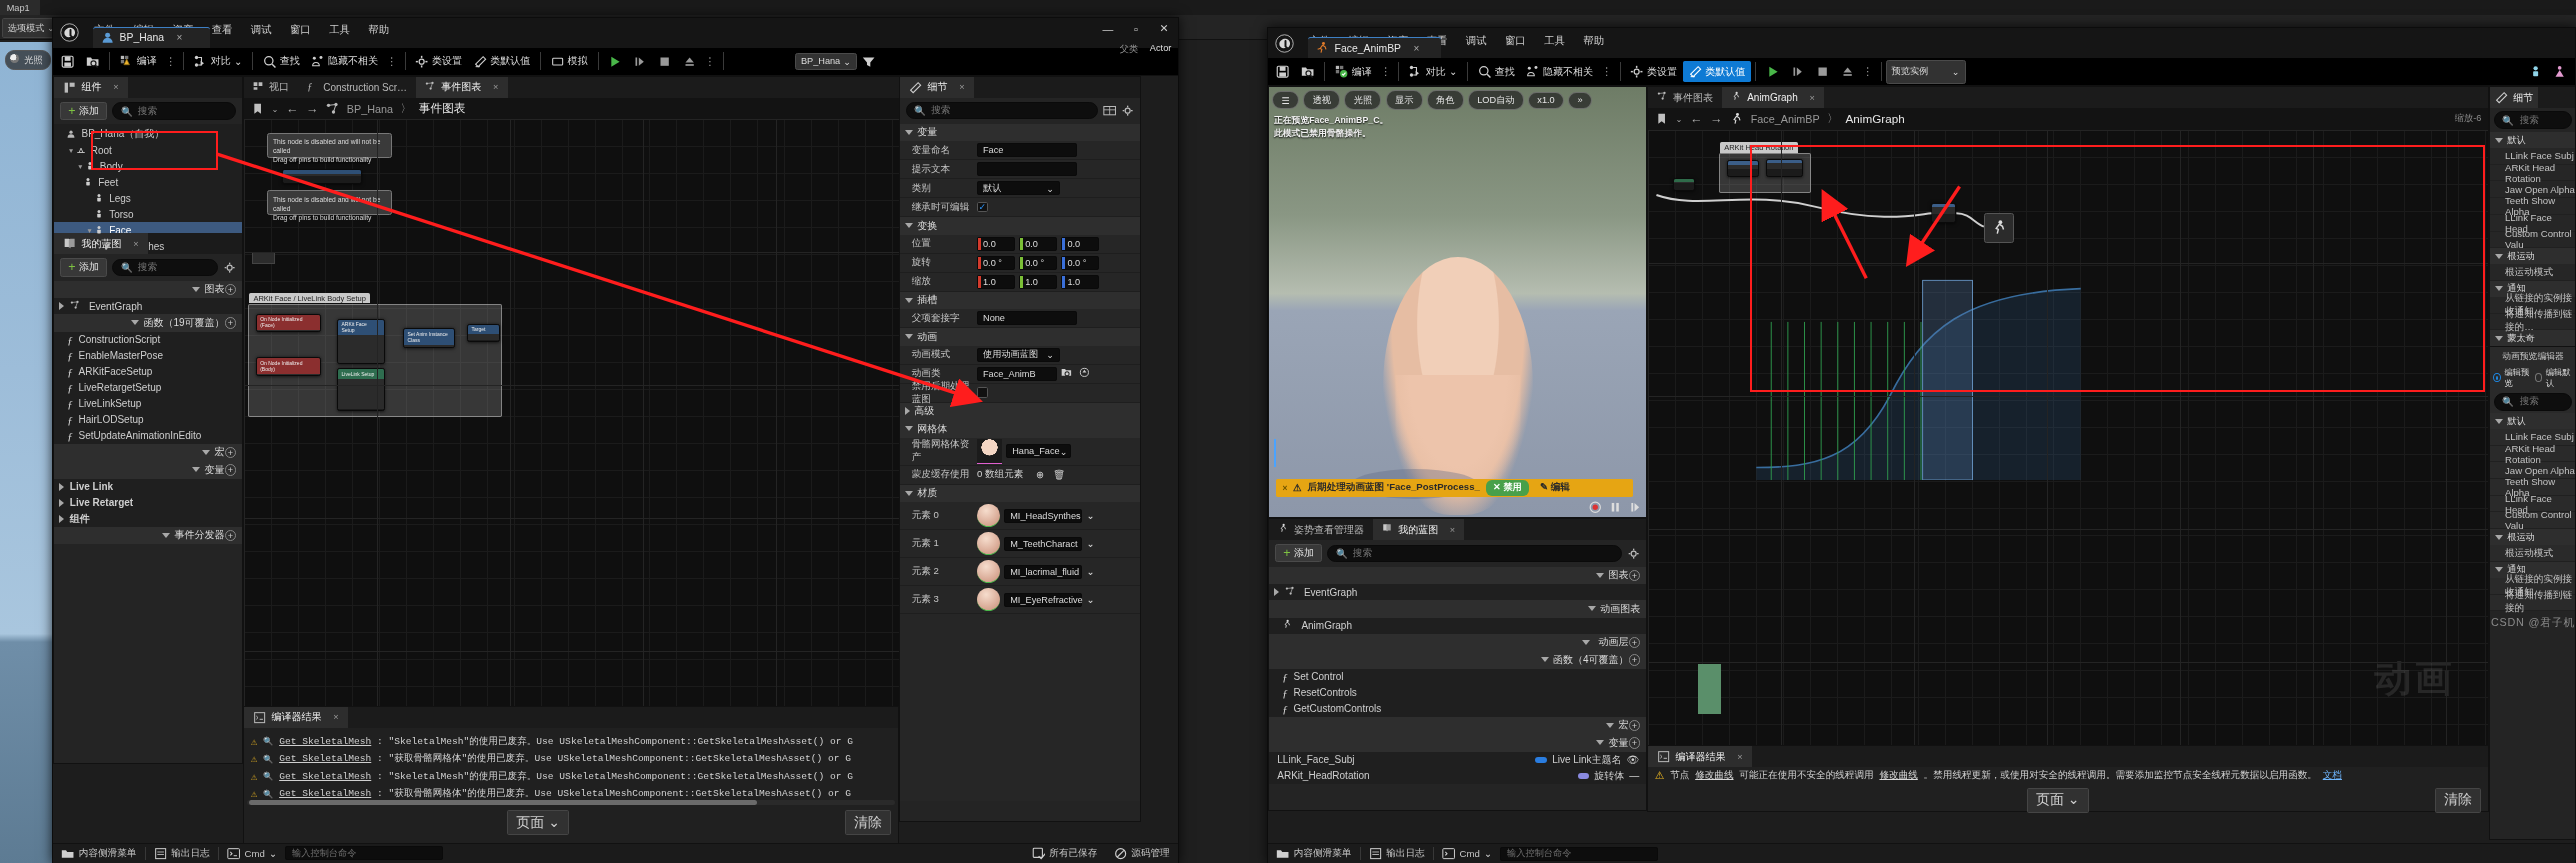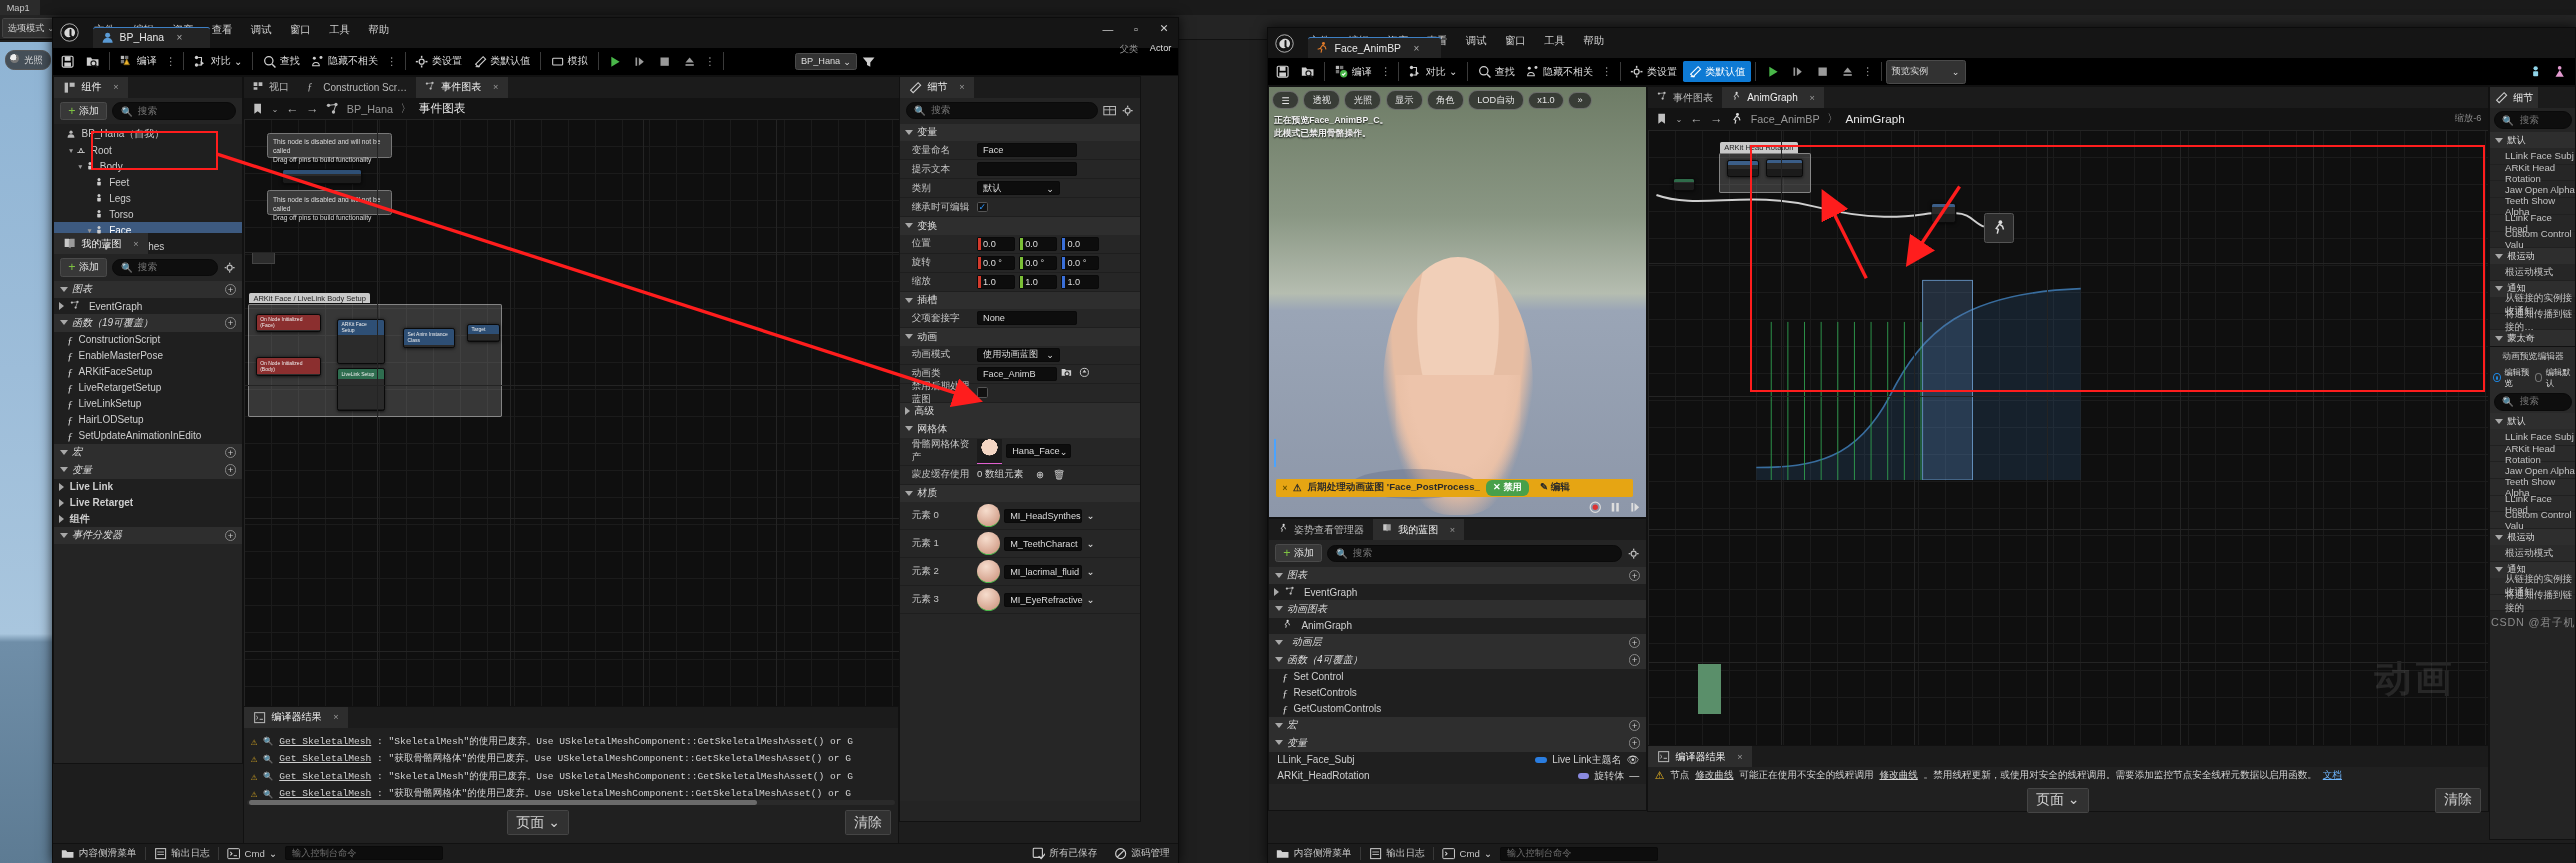--- a/index.html
+++ b/index.html
@@ -58,22 +58,22 @@
 
   .srch { flex:1; display:flex; align-items:center; gap:5px; background:#0e0e0e; border:0.8px solid #0a0a0a;
           border-radius:9.2px; height:17.5px; padding:0 7.5px; color:#777; font-size:9.6px;}
   .btn-add { display:flex; align-items:center; gap:3.3px; background:#383838; border:0.8px solid #4a4a4a;
              border-radius:2.5px; height:18.3px; padding:0 7.5px; font-size:10px; color:#e0e0e0;}
   .btn-add .plus { color:#7ec242; font-size:12.5px; line-height:1; }
 
   .tree-row { display:flex; align-items:center; height:16px; font-size:10px; color:#ccc; padding-right:3.3px; }
   .tree-row.sel { background:#3d5a80; color:#fff; }
   .tree-row .tw { width:9.2px; text-align:center; color:#9a9a9a; font-size:6.7px; }
-  .sect-row { display:flex; align-items:center; justify-content:space-between; height:17.5px; background:#2e2e2e;
-              font-size:10px; color:#dcdcdc; padding:0 5.8px;font-style:italic; }
+  .sect-row { display:flex; align-items:center; justify-content:flex-end; height:17.5px; background:#2e2e2e;
+              font-size:10px; color:#dcdcdc; padding:0 5.8px; }
   .sect-row .plusc { width:11.7px; height:11.7px; border:0.8px solid #888; border-radius:50%; color:#ccc;
                      font-size:9.2px; line-height:10px; text-align:center; }
   .fn-row { display:flex; align-items:center; gap:5.8px; height:16px; font-size:10px; color:#cfcfcf; padding-left:13.3px;}
   .fn-row .fi { color:#ddd; font-style:italic; font-family:"Liberation Serif",serif; font-size:10.8px;}
 
   .prop-row { display:flex; align-items:center; height:19px; border-bottom:0.8px solid #1e1e1e; font-size:9.6px;}
   .prop-lbl { width:77px; padding-left:11.7px; color:#c4c4c4; flex:0 0 auto;}
   .prop-val { flex:1; display:flex; align-items:center; gap:4.2px; padding-right:5px;}
   .field { background:#0d0d0d; border:0.8px solid #0a0a0a; border-radius:1.7px; height:14px;
            display:flex; align-items:center; padding:0 5px; color:#ddd; font-size:9.2px;}
@@ -338,21 +338,21 @@
           <span style="margin-left: 4.2px;">Root</span>
         </div>
         <div class="tree-row" style="padding-left: 21.7px;">
           <span class="tw">▼</span>
           <span class="ic" style="width: 10.8px; height: 10.8px;"><svg viewBox="0 0 16 16" width="10" height="10">
               <circle cx="8" cy="4" r="2.4" fill="#cfcfcf"></circle>
               <rect x="5.2" y="7.4" width="5.6" height="6" rx="1" fill="#cfcfcf"></rect>
             </svg></span>
           <span style="margin-left: 4.2px;">Body</span>
         </div>
-        <div class="tree-row" style="padding-left: 31px;">
+        <div class="tree-row" style="padding-left: 20px;">
           <span class="tw"></span>
           <span class="ic" style="width: 10.8px; height: 10.8px;"><svg viewBox="0 0 16 16" width="10" height="10">
               <circle cx="8" cy="4" r="2.4" fill="#cfcfcf"></circle>
               <rect x="5.2" y="7.4" width="5.6" height="6" rx="1" fill="#cfcfcf"></rect>
             </svg></span>
           <span style="margin-left: 4.2px;">Feet</span>
         </div>
         <div class="tree-row" style="padding-left: 31px;">
           <span class="tw"></span>
           <span class="ic" style="width: 10.8px; height: 10.8px;"><svg viewBox="0 0 16 16" width="10" height="10">

